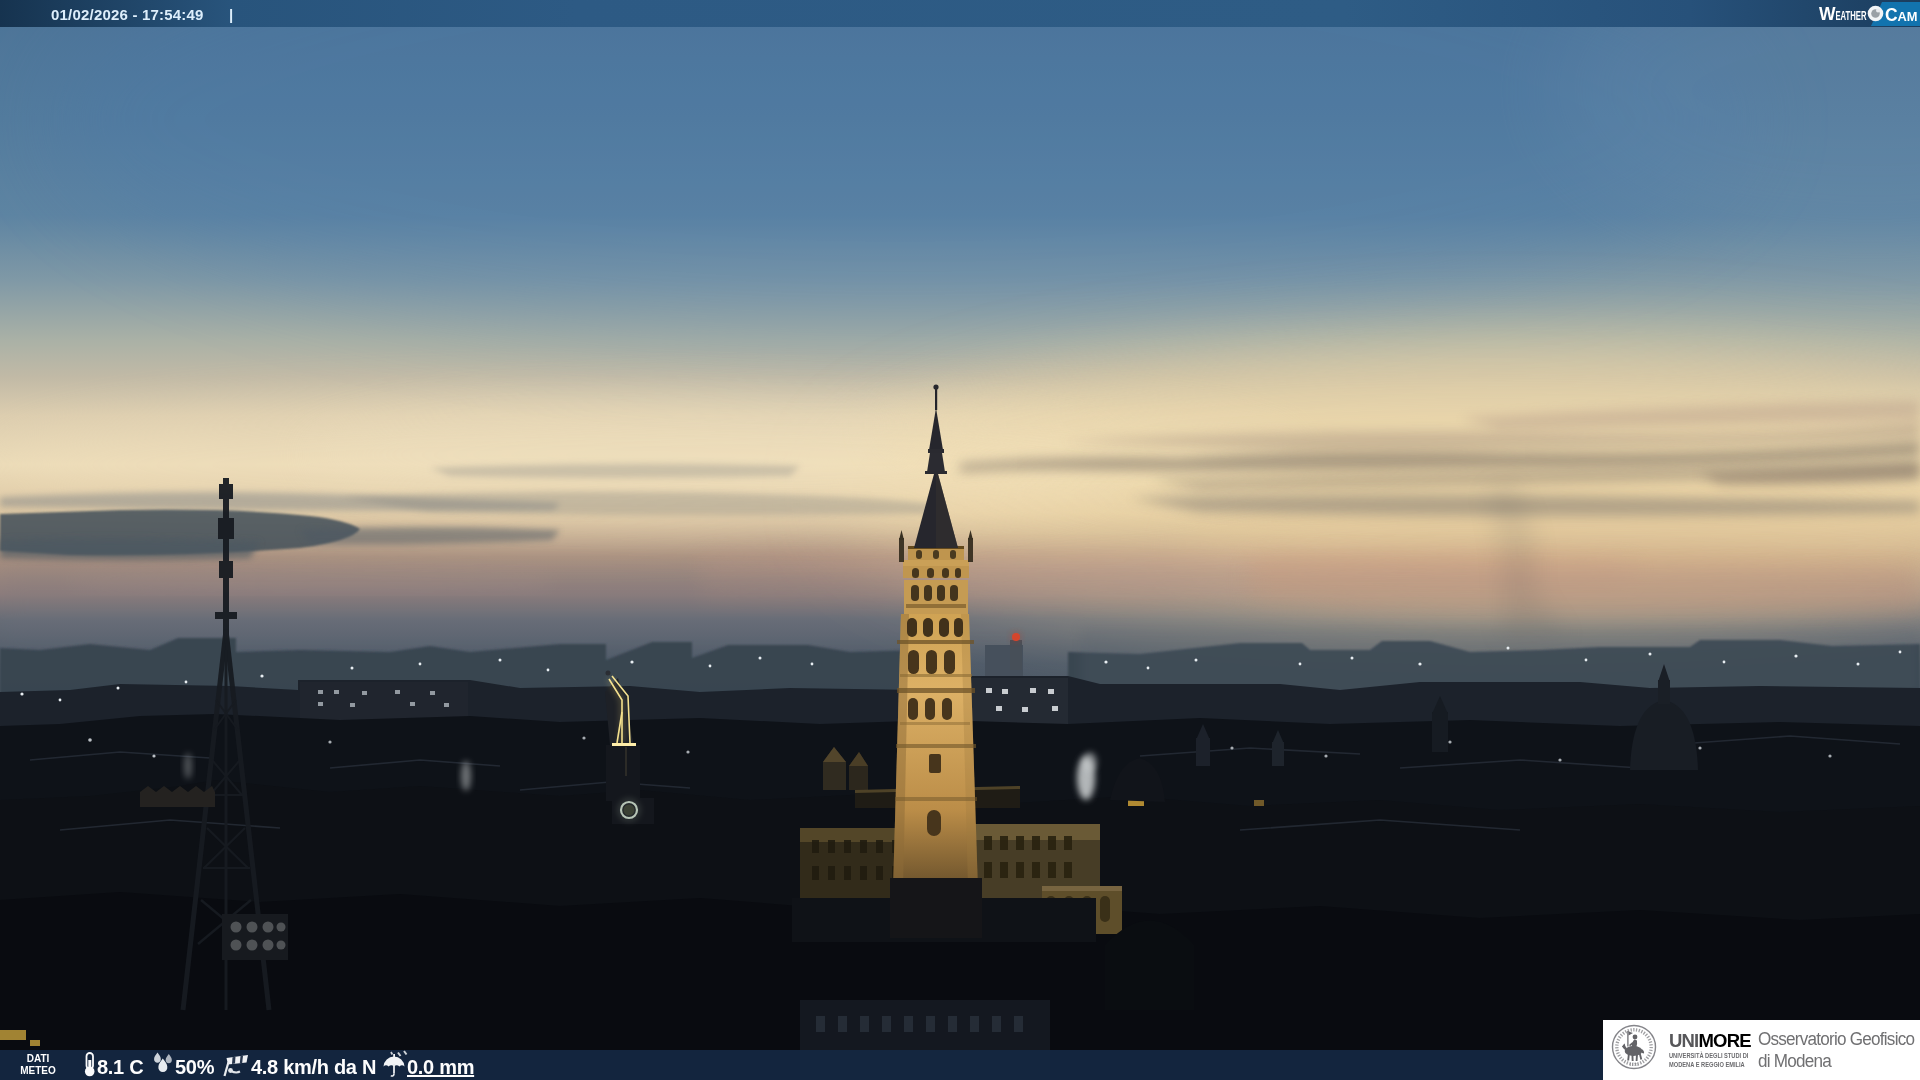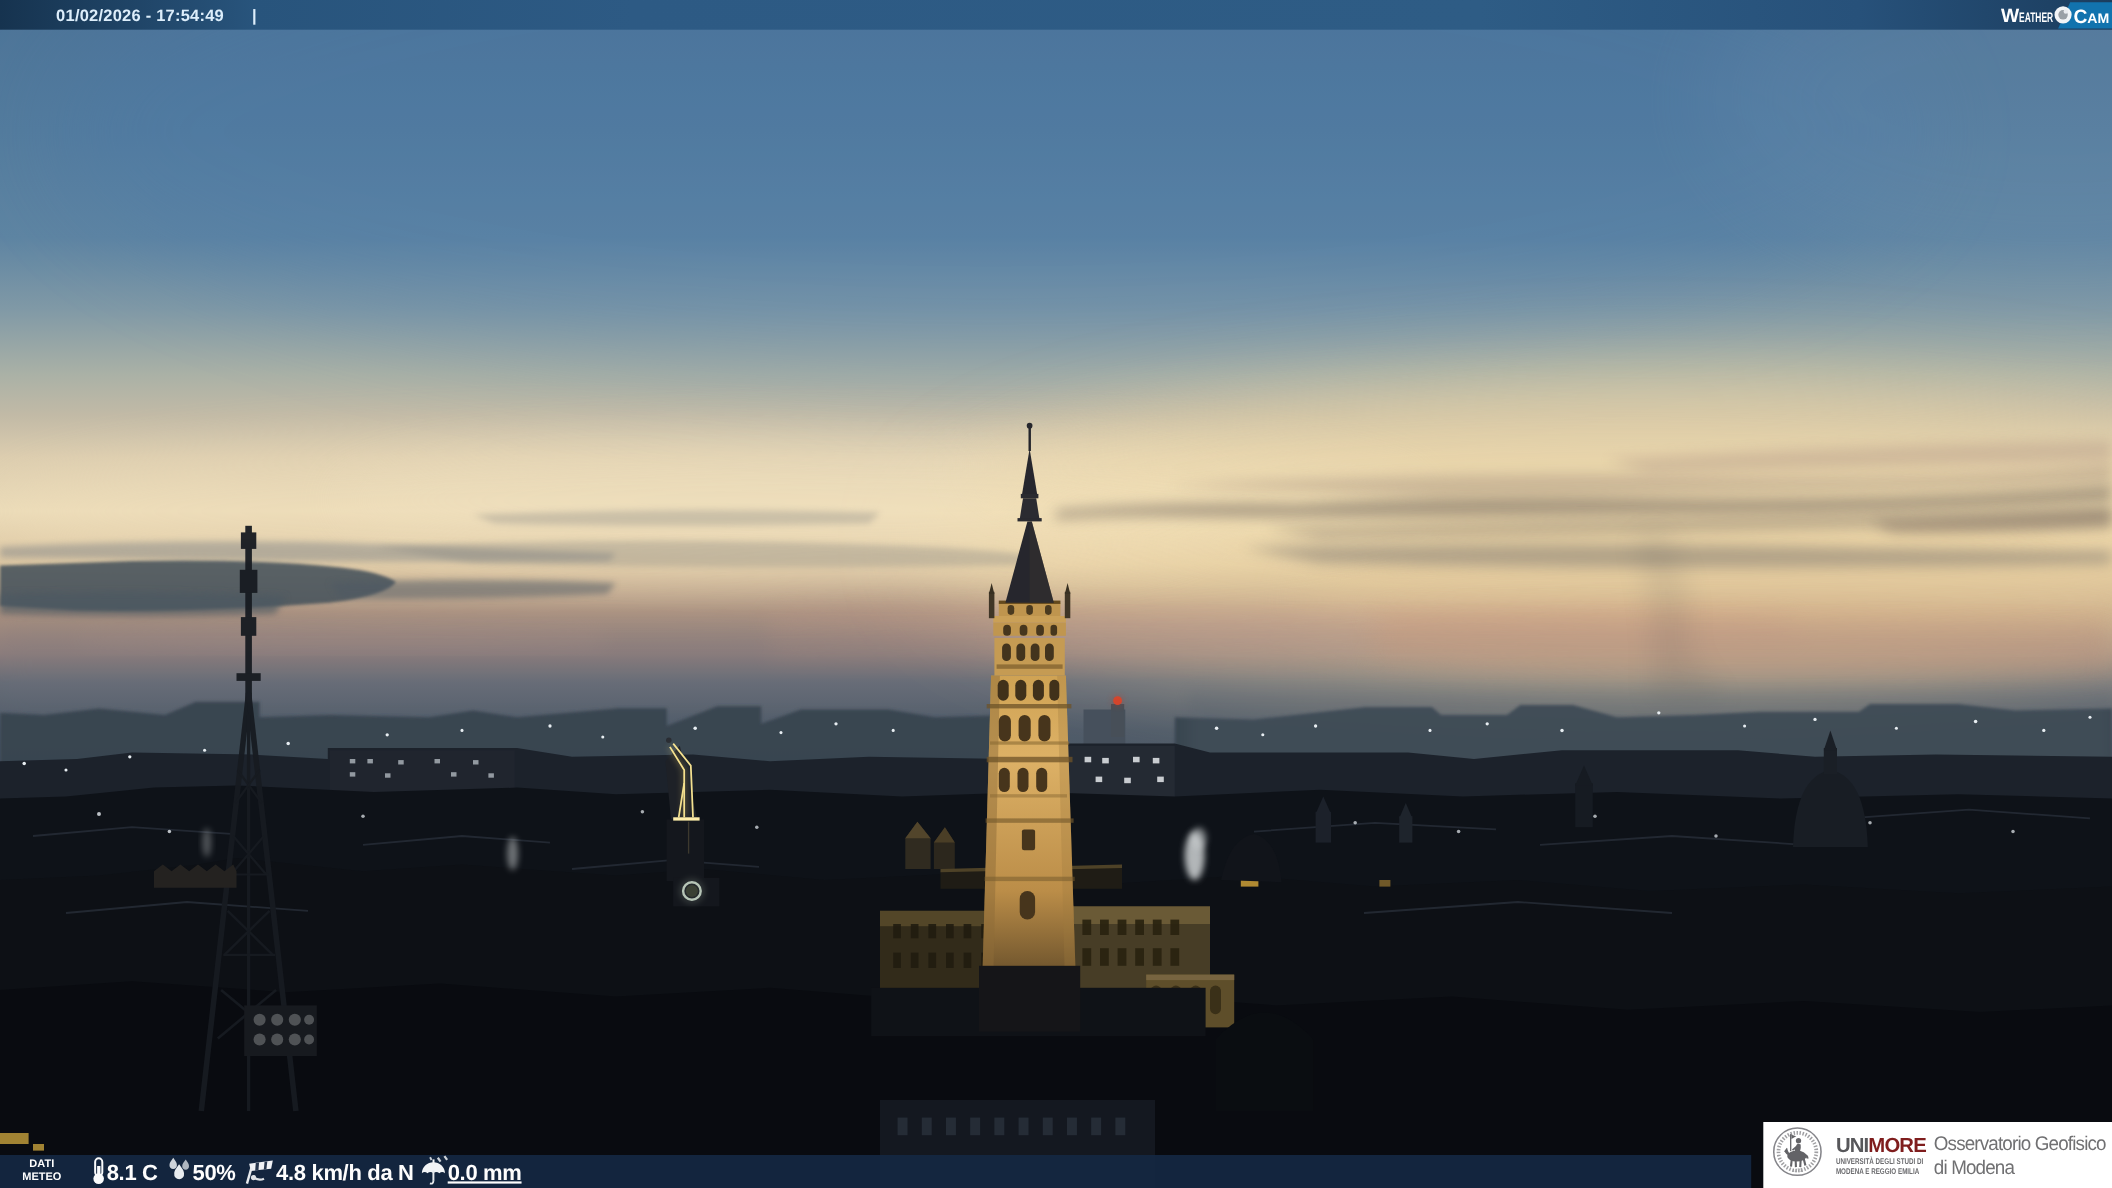--- a/index.html
+++ b/index.html
@@ -1,20 +1,20 @@
 <!DOCTYPE html>
 <html><head>
 <meta charset="utf-8">
 <style>
 html,body{margin:0;padding:0;background:#000;}
 #stage{position:relative;width:1920px;height:1080px;overflow:hidden;font-family:"Liberation Sans",sans-serif;background:#0a0d11;}
 #scene{position:absolute;left:0;top:0;}
 #topbar{position:absolute;left:0;top:0;width:1920px;height:27px;background:linear-gradient(90deg,#16334f 0%,#28547c 12%,#2d5a84 30%,#2e5c85 70%,#27517a 88%,#1b3d5e 100%);}
 #topbar .t{position:absolute;top:6px;font-size:15px;font-weight:bold;color:#ddeefb;letter-spacing:0.2px;}
-#botbar{position:absolute;left:0;top:1050px;width:1592px;height:30px;background:rgba(21,40,66,0.92);}
+#botbar{position:absolute;left:0;top:1050px;width:1920px;height:30px;background:rgba(21,40,66,0.92);}
 #botbar .t{position:absolute;font-size:20px;font-weight:bold;color:#fdfdfd;letter-spacing:-0.3px;top:6px;}
 #datimeteo{position:absolute;left:14px;top:3px;width:48px;text-align:center;font-size:10px;font-weight:bold;color:#fff;line-height:12px;}
 #unibox{position:absolute;left:1603px;top:1020px;width:317px;height:60px;background:#fff;}
 </style>
 </head>
 <body>
 <div id="stage">
 <svg id="scene" width="1920" height="1080" viewBox="0 0 1920 1080" xmlns="http://www.w3.org/2000/svg">
 <defs>
 <linearGradient id="sky" x1="0" y1="0" x2="0" y2="1080" gradientUnits="userSpaceOnUse">
@@ -523,17 +523,17 @@
 <rect x="32.8" y="35" width="1.9" height="6" transform="rotate(3 33.7 38)"></rect>
 <rect x="36.6" y="33.5" width="1.9" height="6.2" transform="rotate(-14 37.5 36.6)"></rect>
 <path d="M28.6,27 Q28.8,21.5 31.5,19.5 L34,20.5 Q34.5,24 33.2,27.5 Z"></path>
 <circle cx="32" cy="17" r="2.4"></circle>
 <path d="M29.5,22 L26,25 L27,26.2 L30.2,23.8 Z"></path>
 <rect x="24.3" y="11" width="1.2" height="15.5"></rect>
 <polygon points="25.5,11.5 30,13 25.5,15.5"></polygon>
 </g>
 <text x="31" y="45.5" text-anchor="middle" font-size="4.6" fill="#77777b" font-family="Liberation Serif,serif">1175</text>
 </svg>
-<div style="position:absolute;left:66px;top:10px;font-size:18.5px;font-weight:bold;letter-spacing:-0.8px;color:#57575a">UNI<span style="color:#7f1d1d">MORE</span></div>
+<div style="position:absolute;left:66px;top:10px;font-size:18.5px;font-weight:bold;letter-spacing:-0.8px;color:#57575a">UNI<span style="color:#000000">MORE</span></div>
 <div style="position:absolute;left:66px;top:31px;font-size:7.6px;font-weight:bold;color:#6b6b6e;line-height:9px;letter-spacing:0px;white-space:nowrap;transform:scaleX(0.75);transform-origin:left top;">UNIVERSITÀ DEGLI STUDI DI<br>MODENA E REGGIO EMILIA</div>
 <div style="position:absolute;left:155px;top:8px;font-size:18px;color:#707072;line-height:22px;letter-spacing:-0.8px;white-space:nowrap;transform:scaleX(0.95);transform-origin:left top;">Osservatorio Geofisico<br>di Modena</div>
 </div>
 </div>
 
 </body></html>

